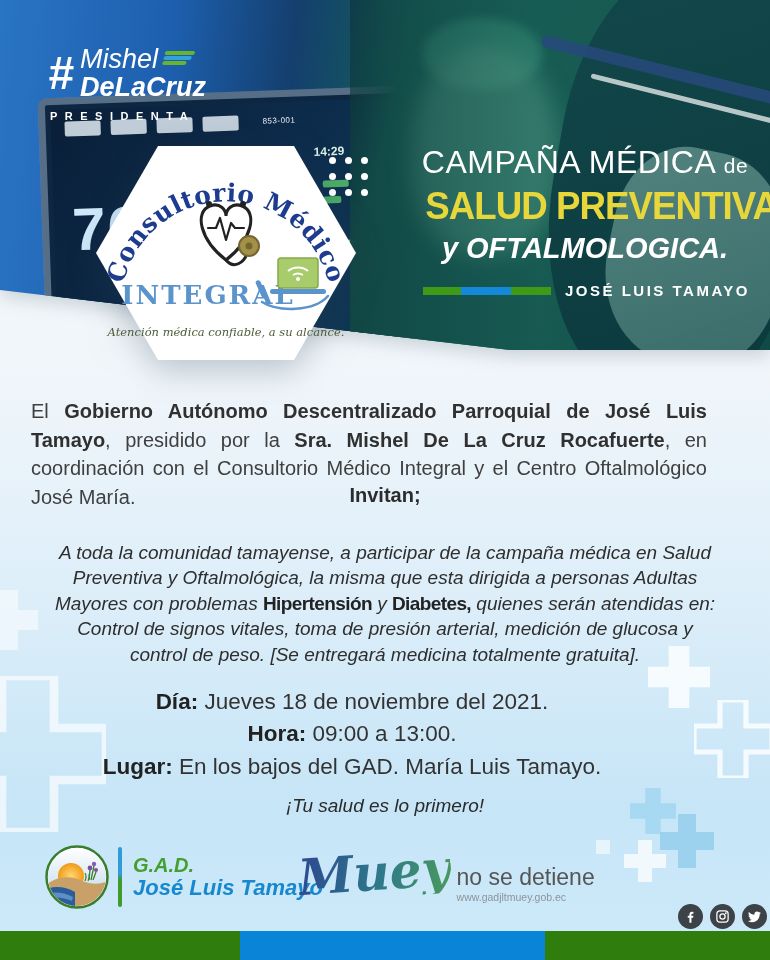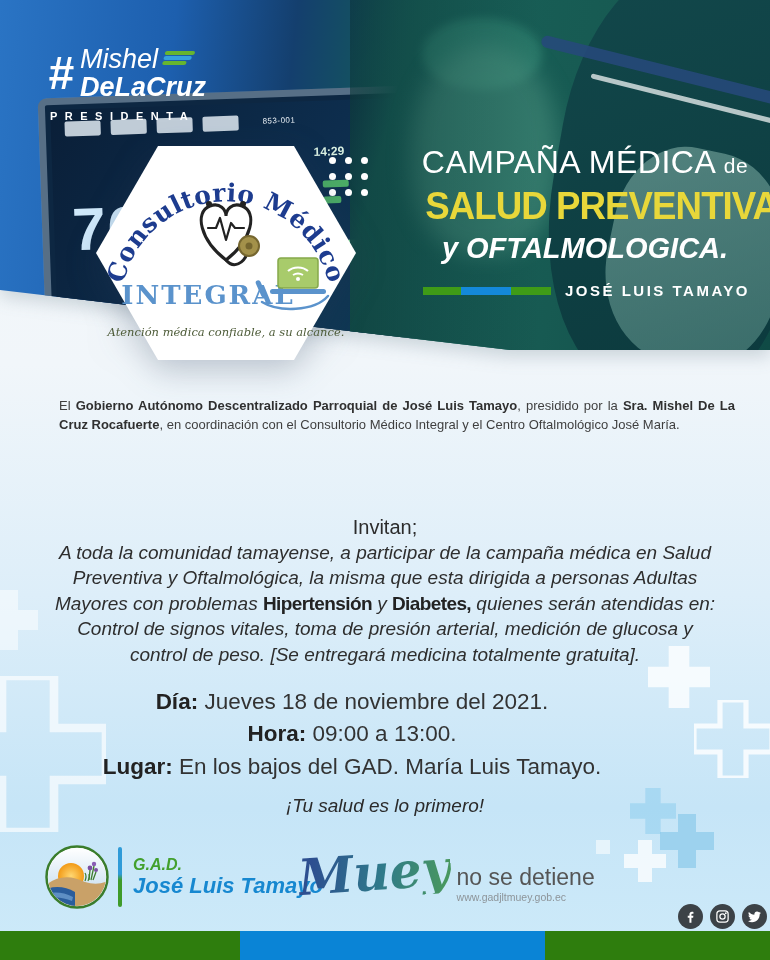--- a/index.html
+++ b/index.html
@@ -69,35 +69,35 @@
   .b-g1 { width:38px; background:#3f9b17; }
   .b-bl { width:50px; background:#1489da; }
   .b-g2 { width:40px; background:#3f9b17; }
   .t-org { margin-left:14px; font-size:15px; font-weight:700; letter-spacing:2.5px; white-space:nowrap; }
 
   
   .hex { position:absolute; left:92px; top:142px; z-index:3; filter:drop-shadow(0 10px 16px rgba(40,60,90,.28)); }
 
   
   .copy { position:absolute; z-index:2; color:#3f3f3f; }
-  .intro { left:59px; top:397px; width:676px; font-size:13px; line-height:1.43; text-align:justify; }
+  .intro { left:31px; top:397px; width:676px; font-size:20px; line-height:1.43; text-align:justify; }
   .intro b { color:#303030; }
-  .invitan { left:0; top:516px; width:770px; text-align:center; font-weight:400; font-size:20px; color:#2c2c2c; }
+  .invitan { left:0; top:484px; width:770px; text-align:center; font-weight:700; font-size:20px; color:#2c2c2c; }
   .desc { left:52px; top:540px; width:666px; text-align:center; font-style:italic; font-size:19px; line-height:1.34; color:#2e2e2e; }
   .desc b { font-style:normal; letter-spacing:-.6px; color:#222; }
   .details { left:0; top:686px; width:704px; text-align:center; font-size:22.5px; line-height:1.44; color:#333; }
   .details b { color:#222; }
   .slogan { left:0; top:795px; width:770px; text-align:center; font-style:italic; font-size:19px; color:#2b2b2b; }
 
   
   .gad { position:absolute; left:45px; top:845px; z-index:2; display:flex; align-items:center; }
   .gad-bar { width:4px; height:60px; margin:0 11px 0 9px; border-radius:2px;
              background:linear-gradient(180deg,#2f9bd8 0%,#2f9bd8 45%,#3f9b2a 55%,#3f9b2a 100%); }
   .gad-text { font-style:italic; font-weight:700; line-height:1.1; }
-  .gad-text .l1 { color:#43a02e; font-size:16px; }
+  .gad-text .l1 { color:#43a02e; font-size:20px; }
   .gad-text .l2 { color:#1788d0; font-size:22px; }
 
   .muey { position:absolute; left:298px; top:848px; z-index:2; display:flex; align-items:flex-start; }
   .muey-script { font-family:"DejaVu Serif", serif; font-style:italic; font-weight:700; font-size:50px; line-height:1;
                  background:linear-gradient(100deg,#2d4f90 10%,#2f7a8a 55%,#48975f 95%);
                  -webkit-background-clip:text; background-clip:text; color:transparent; transform:rotate(-4deg); }
   .muey-right { margin-left:6px; margin-top:18px; }
   .muey-text { font-size:23px; color:#555; line-height:1; white-space:nowrap; }
   .muey-url  { font-size:10.5px; color:#8d9499; margin-top:2px; text-align:left; }
 

